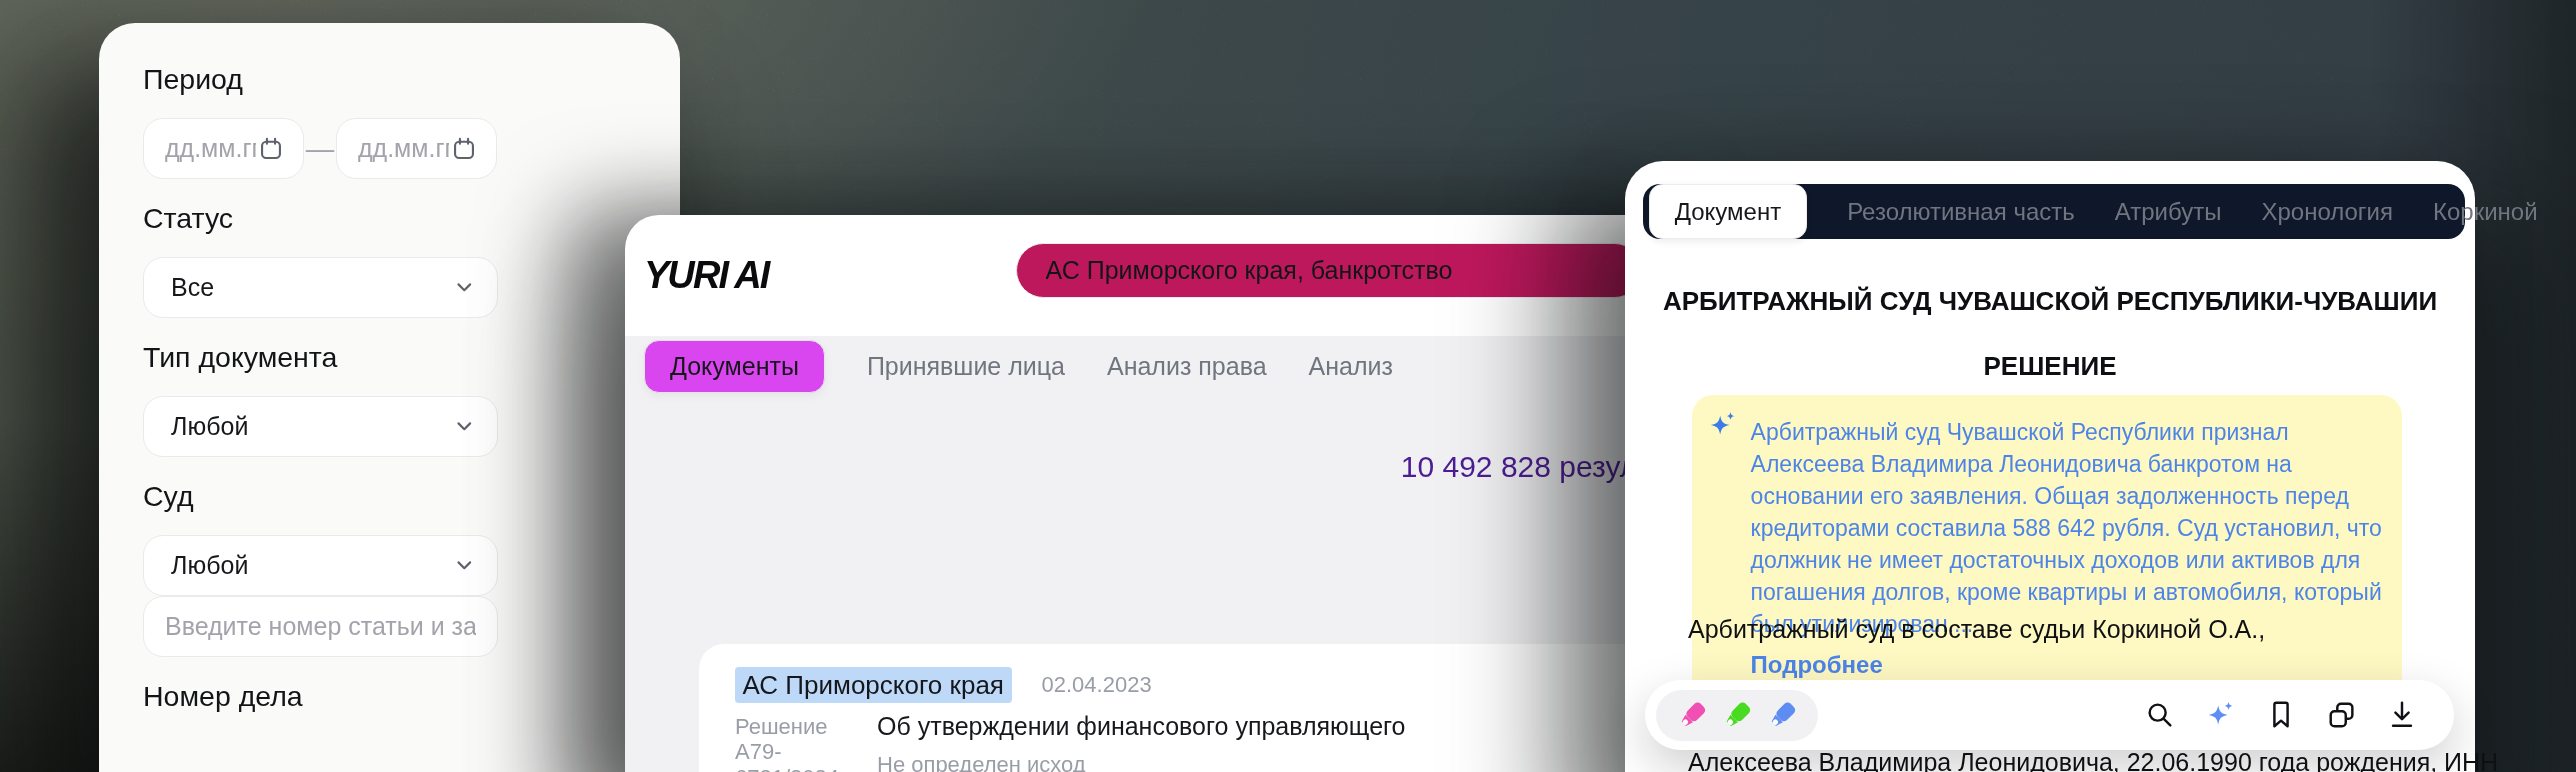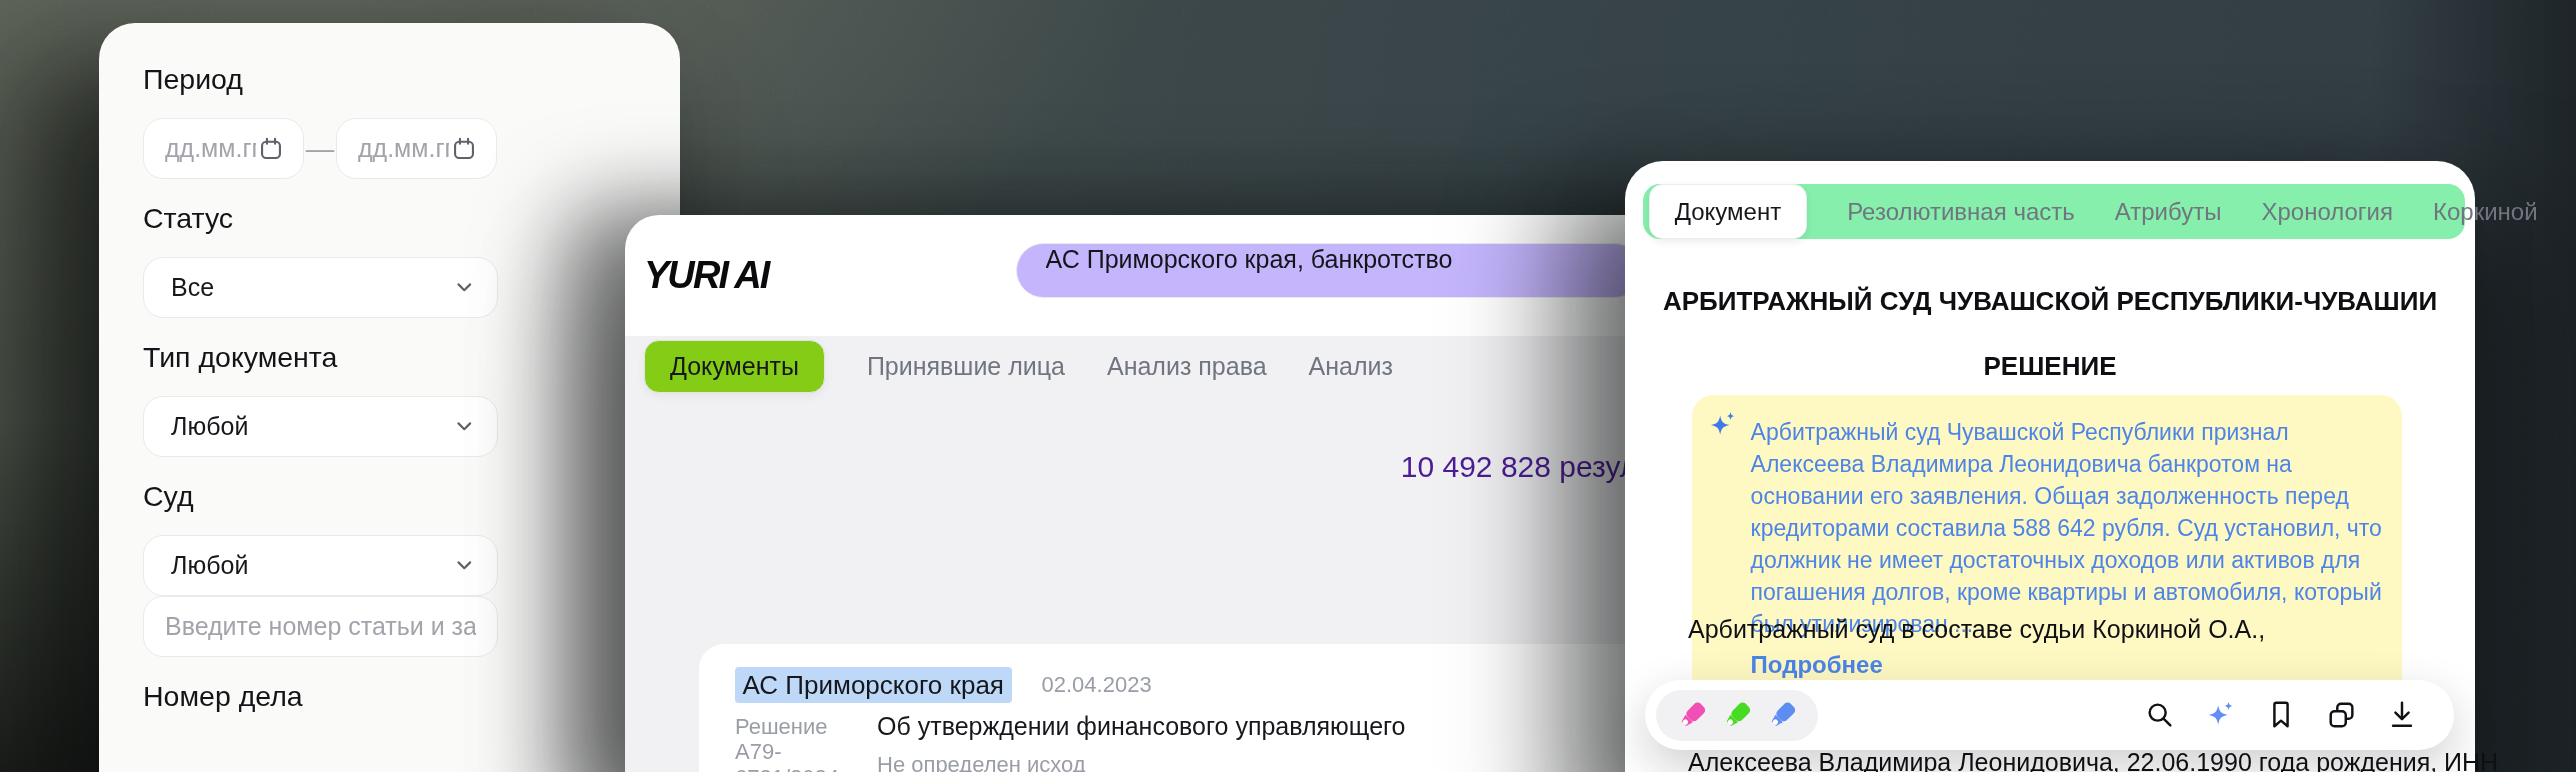--- a/index.html
+++ b/index.html
@@ -40,28 +40,28 @@
   
   .panel-results{
     position:absolute;z-index:3;left:625px;top:215px;width:1101px;height:607px;
     background:#fff;border-radius:34px 34px 0 0;
     box-shadow:-57px -9.5px 85px rgba(10,12,12,.5), -38px 57px 114px rgba(10,12,12,.4);
   }
   .res-header{height:121px;display:flex;align-items:center;padding:0 17px;}
   .logo{font-size:38px;font-weight:800;font-style:italic;color:#0b0b0d;letter-spacing:-1.9px;margin-left:1.9px;}
   .search-pill{
     position:absolute;left:391px;top:27.5px;width:626px;height:55px;border:1.9px solid #ececef;border-radius:27.5px;
-    display:flex;align-items:flex-start;padding:0 26.6px;background:#c4b5fd;
+    display:flex;align-items:center;padding:0 26.6px;background:#be185d;
   }
   .search-pill input{border:0;outline:0;width:100%;font-size:25px;color:#141519;background:transparent;}
   .res-body{position:absolute;left:0;right:0;top:121px;bottom:0;background:#f1f1f3;}
   .tabs-row{display:flex;align-items:center;gap:42px;padding:9.5px 0 9.5px 19px;height:61px;}
   .tab{font-size:25px;color:#70757f;cursor:pointer;white-space:nowrap;}
   .tab.active{
-    background:#84cc16;border:1.9px solid #e3e3e6;border-radius:15px;padding:11.4px 25px;color:#16171a;
+    background:#d946ef;border:1.9px solid #e3e3e6;border-radius:15px;padding:11.4px 25px;color:#16171a;
     box-shadow:0 3.8px 9.5px rgba(20,22,26,.05);
   }
   .res-count{font-size:30px;font-weight:400;color:#4c1d95;margin:53px 0 0 78px;text-align:right;}
   .result-card{
     position:absolute;left:74px;top:308px;width:1025px;height:323px;background:#fff;border-radius:25px;
     padding:23px 36px 0 36px;overflow:hidden;cursor:pointer;
   }
   .rc-row1{display:flex;align-items:center;gap:30px;height:36px;text-align:center;}
   .hl{background:#bed8f7;border-radius:3.8px;padding:2.8px 7.6px;}
   .hl:empty{display:none;}
@@ -72,21 +72,21 @@
   .rc-title{font-size:25px;color:#17181c;font-weight:500;}
   .rc-outcome{font-size:22px;color:#999da6;}
 
   
   .panel-doc{
     position:absolute;z-index:4;left:1625px;top:161px;width:850px;height:664px;
     background:#fff;border-radius:38px;
     box-shadow:-66px 28.5px 104px rgba(8,10,10,.55), 57px 57px 114px rgba(8,10,10,.5);
   }
   .doc-tabstrip{
-    position:absolute;left:18px;right:10.4px;top:23px;height:55px;background:#86efac;border-radius:17px;
+    position:absolute;left:18px;right:10.4px;top:23px;height:55px;background:#0f172a;border-radius:17px;
     display:flex;align-items:center;gap:40px;padding:0 5.7px;
   }
   .doc-tab{font-size:24px;color:#70757f;cursor:pointer;white-space:nowrap;}
   .doc-tab.active{
     background:#fff;border-radius:13.3px;padding:12.3px 25px;color:#16171a;
     box-shadow:0 2.8px 7.6px rgba(20,22,26,.08);border:0.9px solid #ececef;
   }
   .doc-title{position:absolute;left:0;right:0;top:125px;text-align:center;font-size:26px;font-weight:700;color:#0e0f12;white-space:nowrap;}
   .doc-title2{position:absolute;left:0;right:0;top:190px;text-align:center;font-size:26px;font-weight:700;color:#0e0f12;}
   .ai-box{

